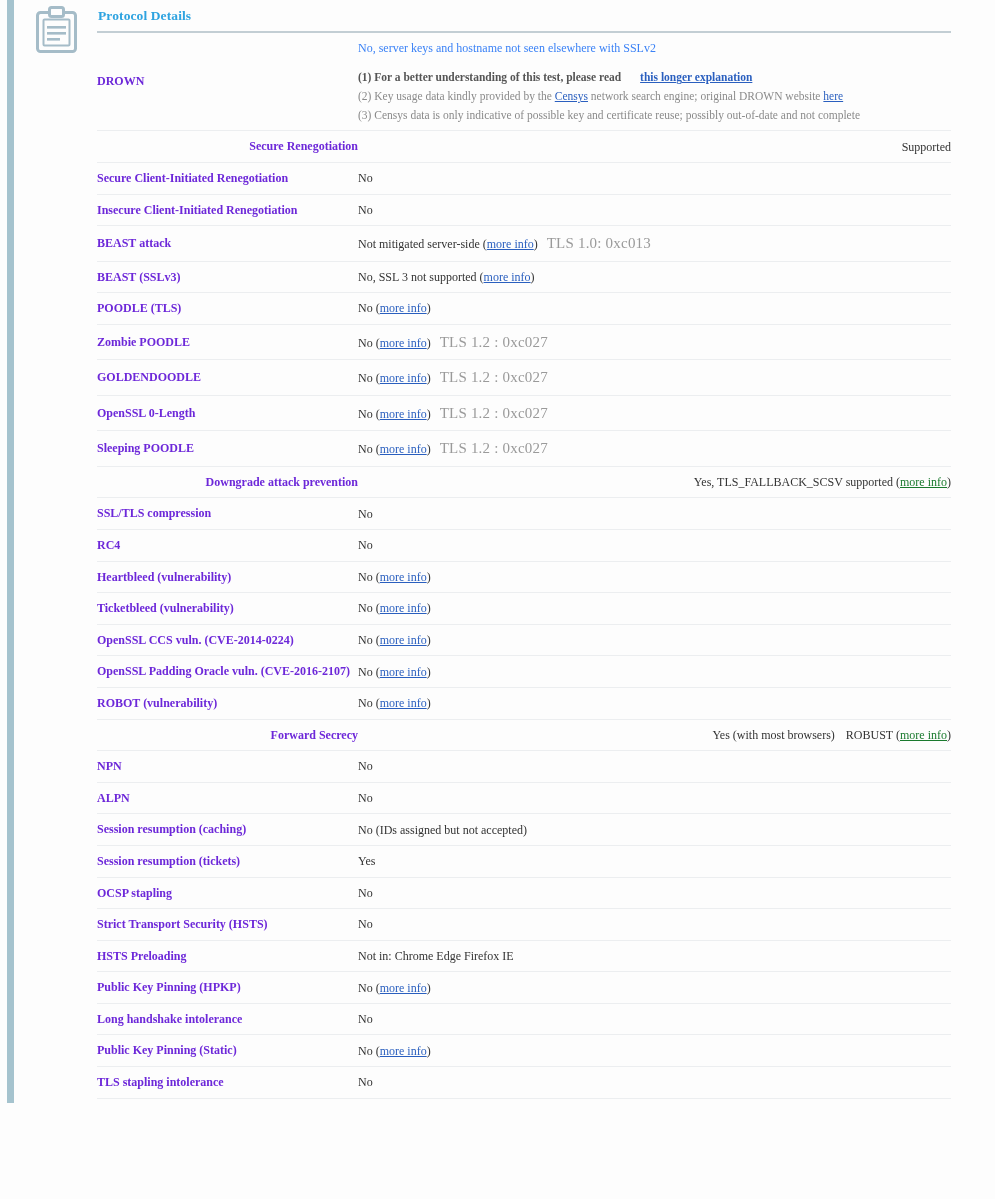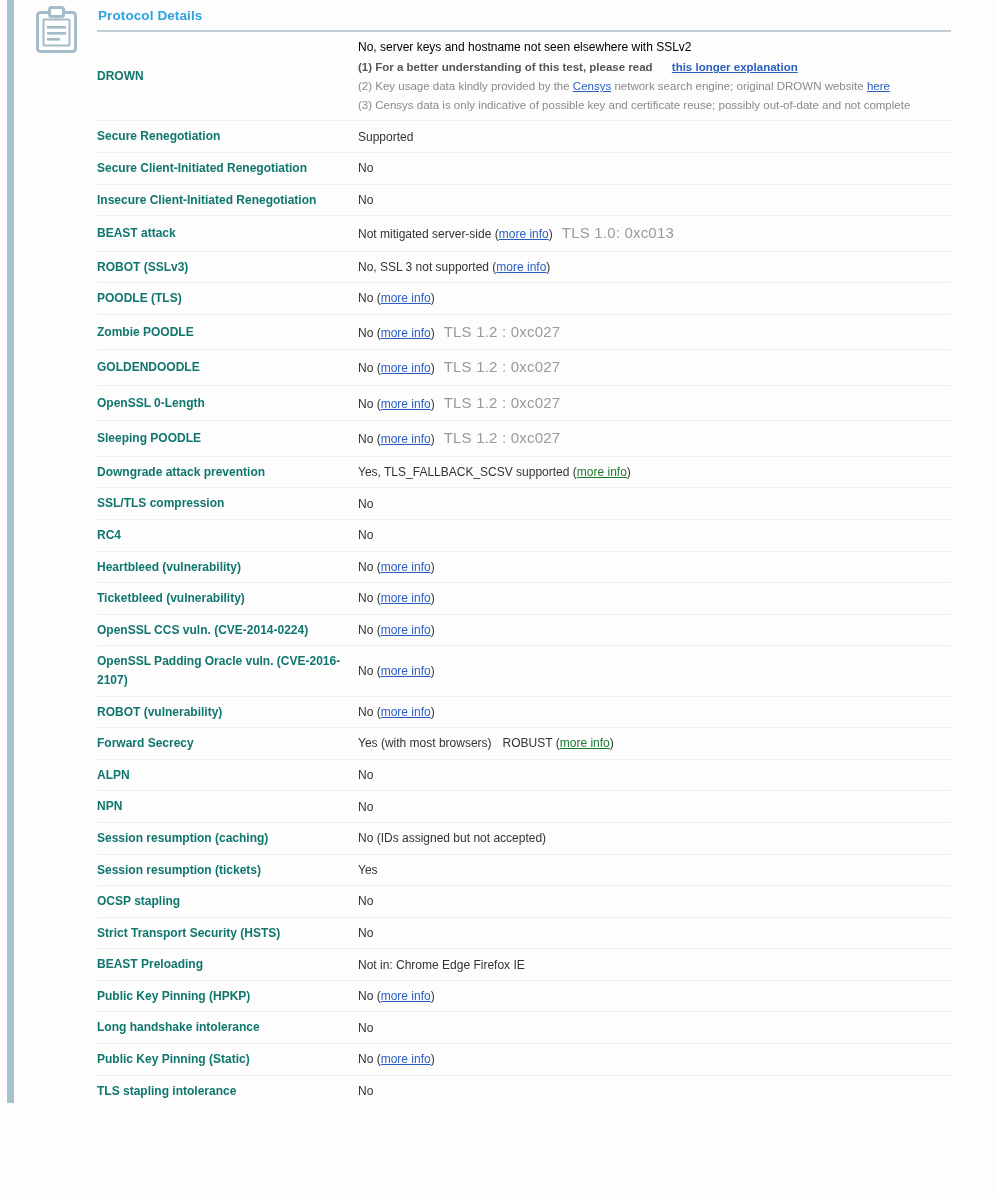--- a/index.html
+++ b/index.html
@@ -8,20 +8,21 @@
     margin: 0; padding: 0;
     background: #fdfdfd;
     font-family: "Liberation Sans", sans-serif;
   }
   .page {
     position: relative;
     width: 995px;
     height: 1103px;
     background: #fdfdfd;
     overflow: hidden;
+    font-family: Liberation Serif, serif;
   }
   
   .left-rail {
     position: absolute;
     left: 7px; top: 0; bottom: 0;
     width: 7px;
     background: #a5c3ce;
   }
   
   .clip-icon {
@@ -54,30 +55,30 @@
   table.details tr { border-bottom: 1px solid #eceef0; }
   table.details tr:first-child { border-top: none; }
   table.details td {
     vertical-align: middle;
     padding: 6px 0 6px 0;
     font-size: 12px;
   }
   td.lbl {
     width: 261px;
     font-weight: bold;
-    color: #0f766e;
+    color: #6d28d9;
     padding-right: 8px;
     line-height: 1.55;
   }
   td.val {
     color: #333333;
     line-height: 1.5;
     padding-left: 1px;
   }
-  .g { color: #1a7a2e; }
+  .g { color: #1a7a2e; text-align: right; }
   .o { color: #f4772e; }
   .muted { color: #8a8a8a; }
   a.lnk {
     color: #2a5fbf;
     text-decoration: underline;
   }
   a.blnk {
     color: #2a5fbf;
     text-decoration: underline;
     font-weight: bold;
@@ -96,24 +97,24 @@
   }
   .note {
     display: block;
     font-size: 11.5px;
     color: #8a8a8a;
     line-height: 1.62;
   }
   .note .nb { font-weight: bold; color: #555555; }
   .first-line {
     display: block;
-    color: #000000;
+    color: #3b82f6;
     font-size: 12px;
     line-height: 1.62;
-    margin-bottom: 1px;
+    margin-bottom: 10px;
   }
   .tall td { padding-top: 9px; padding-bottom: 9px; }
   .robust { margin-left: 11px; margin-top: 36px; }
 </style>
 </head>
 <body>
 
 <div class="page">
 
   <div class="left-rail"></div>
@@ -166,21 +167,21 @@
           </tr>
           <tr>
             <td class="lbl">Insecure Client-Initiated Renegotiation</td>
             <td class="val"><span>No</span></td>
           </tr>
           <tr>
             <td class="lbl">BEAST attack</td>
             <td class="val"><span>Not mitigated server-side</span> (<a href="#" class="lnk">more info</a>)<span class="code">TLS 1.0: 0xc013</span></td>
           </tr>
           <tr>
-            <td class="lbl">ROBOT (SSLv3)</td>
+            <td class="lbl">BEAST (SSLv3)</td>
             <td class="val"><span>No, SSL 3 not supported</span> (<a href="#" class="lnk">more info</a>)</td>
           </tr>
           <tr>
             <td class="lbl">POODLE (TLS)</td>
             <td class="val"><span>No</span> (<a href="#" class="lnk">more info</a>)</td>
           </tr>
           <tr>
             <td class="lbl">Zombie POODLE</td>
             <td class="val"><span>No</span> (<a href="#" class="lnk">more info</a>)<span class="code">TLS 1.2 : 0xc027</span></td>
           </tr>
@@ -226,45 +227,45 @@
           </tr>
           <tr>
             <td class="lbl">ROBOT (vulnerability)</td>
             <td class="val"><span>No</span> (<a href="#" class="lnk">more info</a>)</td>
           </tr>
           <tr>
             <td class="lbl g">Forward Secrecy</td>
             <td class="val g"><span>Yes (with most browsers)</span><span class="robust">ROBUST</span> (<a href="#" class="glnk">more info</a>)</td>
           </tr>
           <tr>
+            <td class="lbl">NPN</td>
+            <td class="val"><span>No</span></td>
+          </tr>
+          <tr>
             <td class="lbl">ALPN</td>
-            <td class="val"><span>No</span></td>
-          </tr>
-          <tr>
-            <td class="lbl">NPN</td>
             <td class="val"><span>No</span></td>
           </tr>
           <tr>
             <td class="lbl o">Session resumption (caching)</td>
             <td class="val o"><span>No (IDs assigned but not accepted)</span></td>
           </tr>
           <tr>
             <td class="lbl">Session resumption (tickets)</td>
             <td class="val"><span>Yes</span></td>
           </tr>
           <tr>
             <td class="lbl">OCSP stapling</td>
             <td class="val"><span>No</span></td>
           </tr>
           <tr>
             <td class="lbl">Strict Transport Security (HSTS)</td>
             <td class="val"><span>No</span></td>
           </tr>
           <tr>
-            <td class="lbl muted">BEAST Preloading</td>
+            <td class="lbl muted">HSTS Preloading</td>
             <td class="val muted"><span>Not in: Chrome  Edge  Firefox  IE</span></td>
           </tr>
           <tr>
             <td class="lbl">Public Key Pinning (HPKP)</td>
             <td class="val"><span>No</span> (<a href="#" class="lnk">more info</a>)</td>
           </tr>
           <tr>
             <td class="lbl">Long handshake intolerance</td>
             <td class="val"><span>No</span></td>
           </tr>

